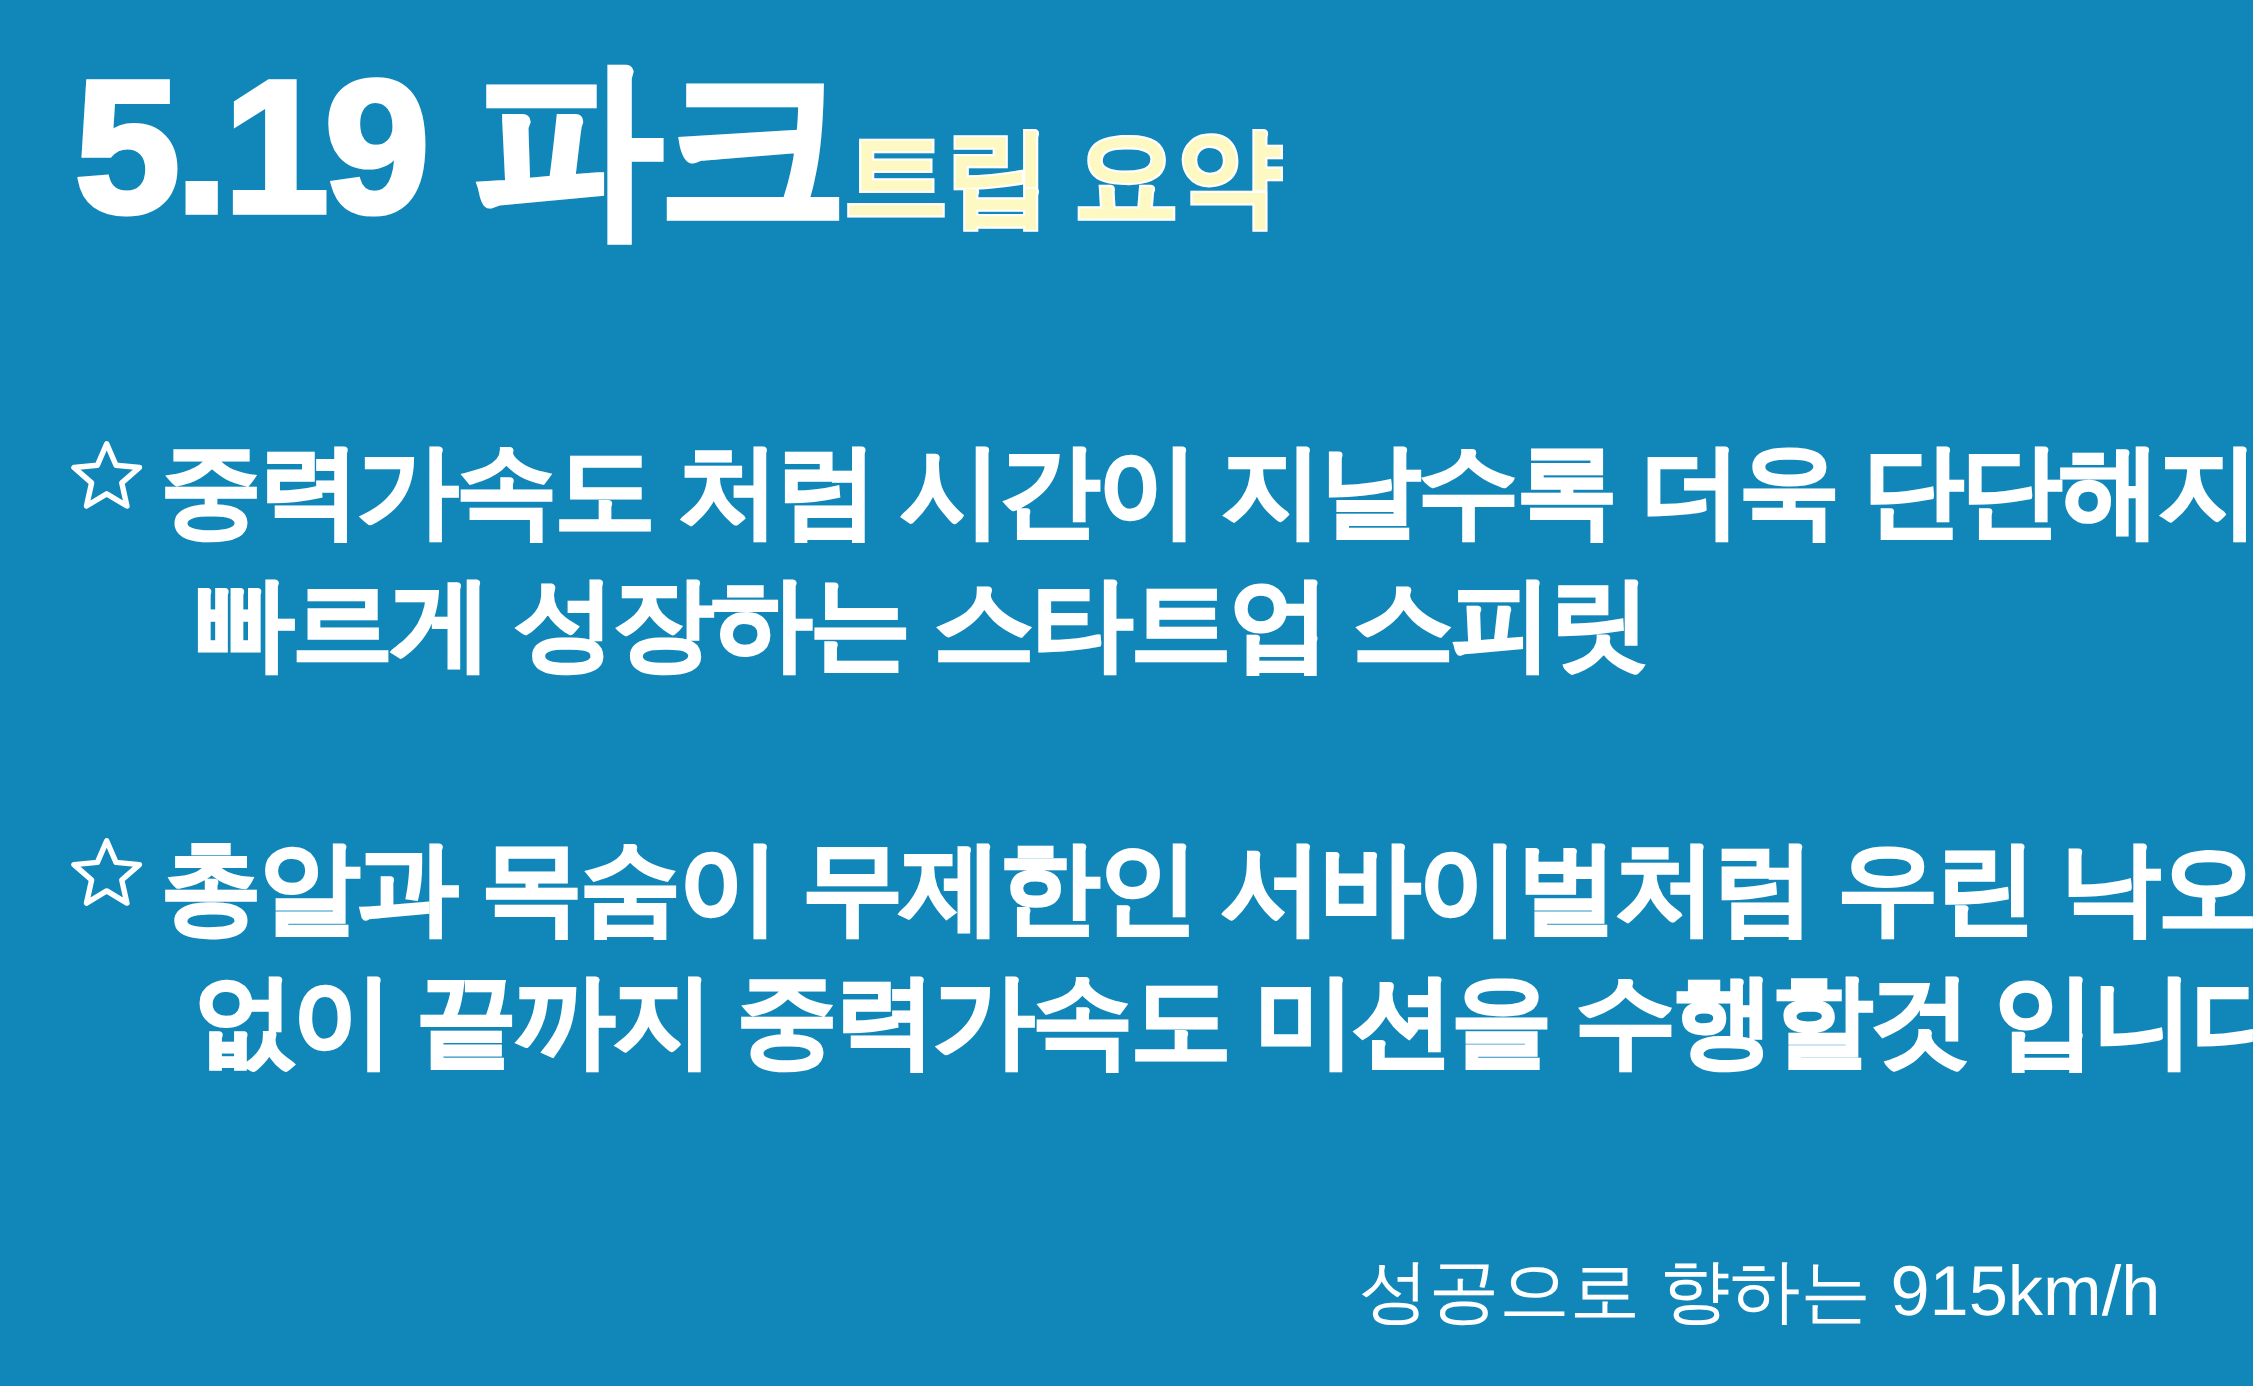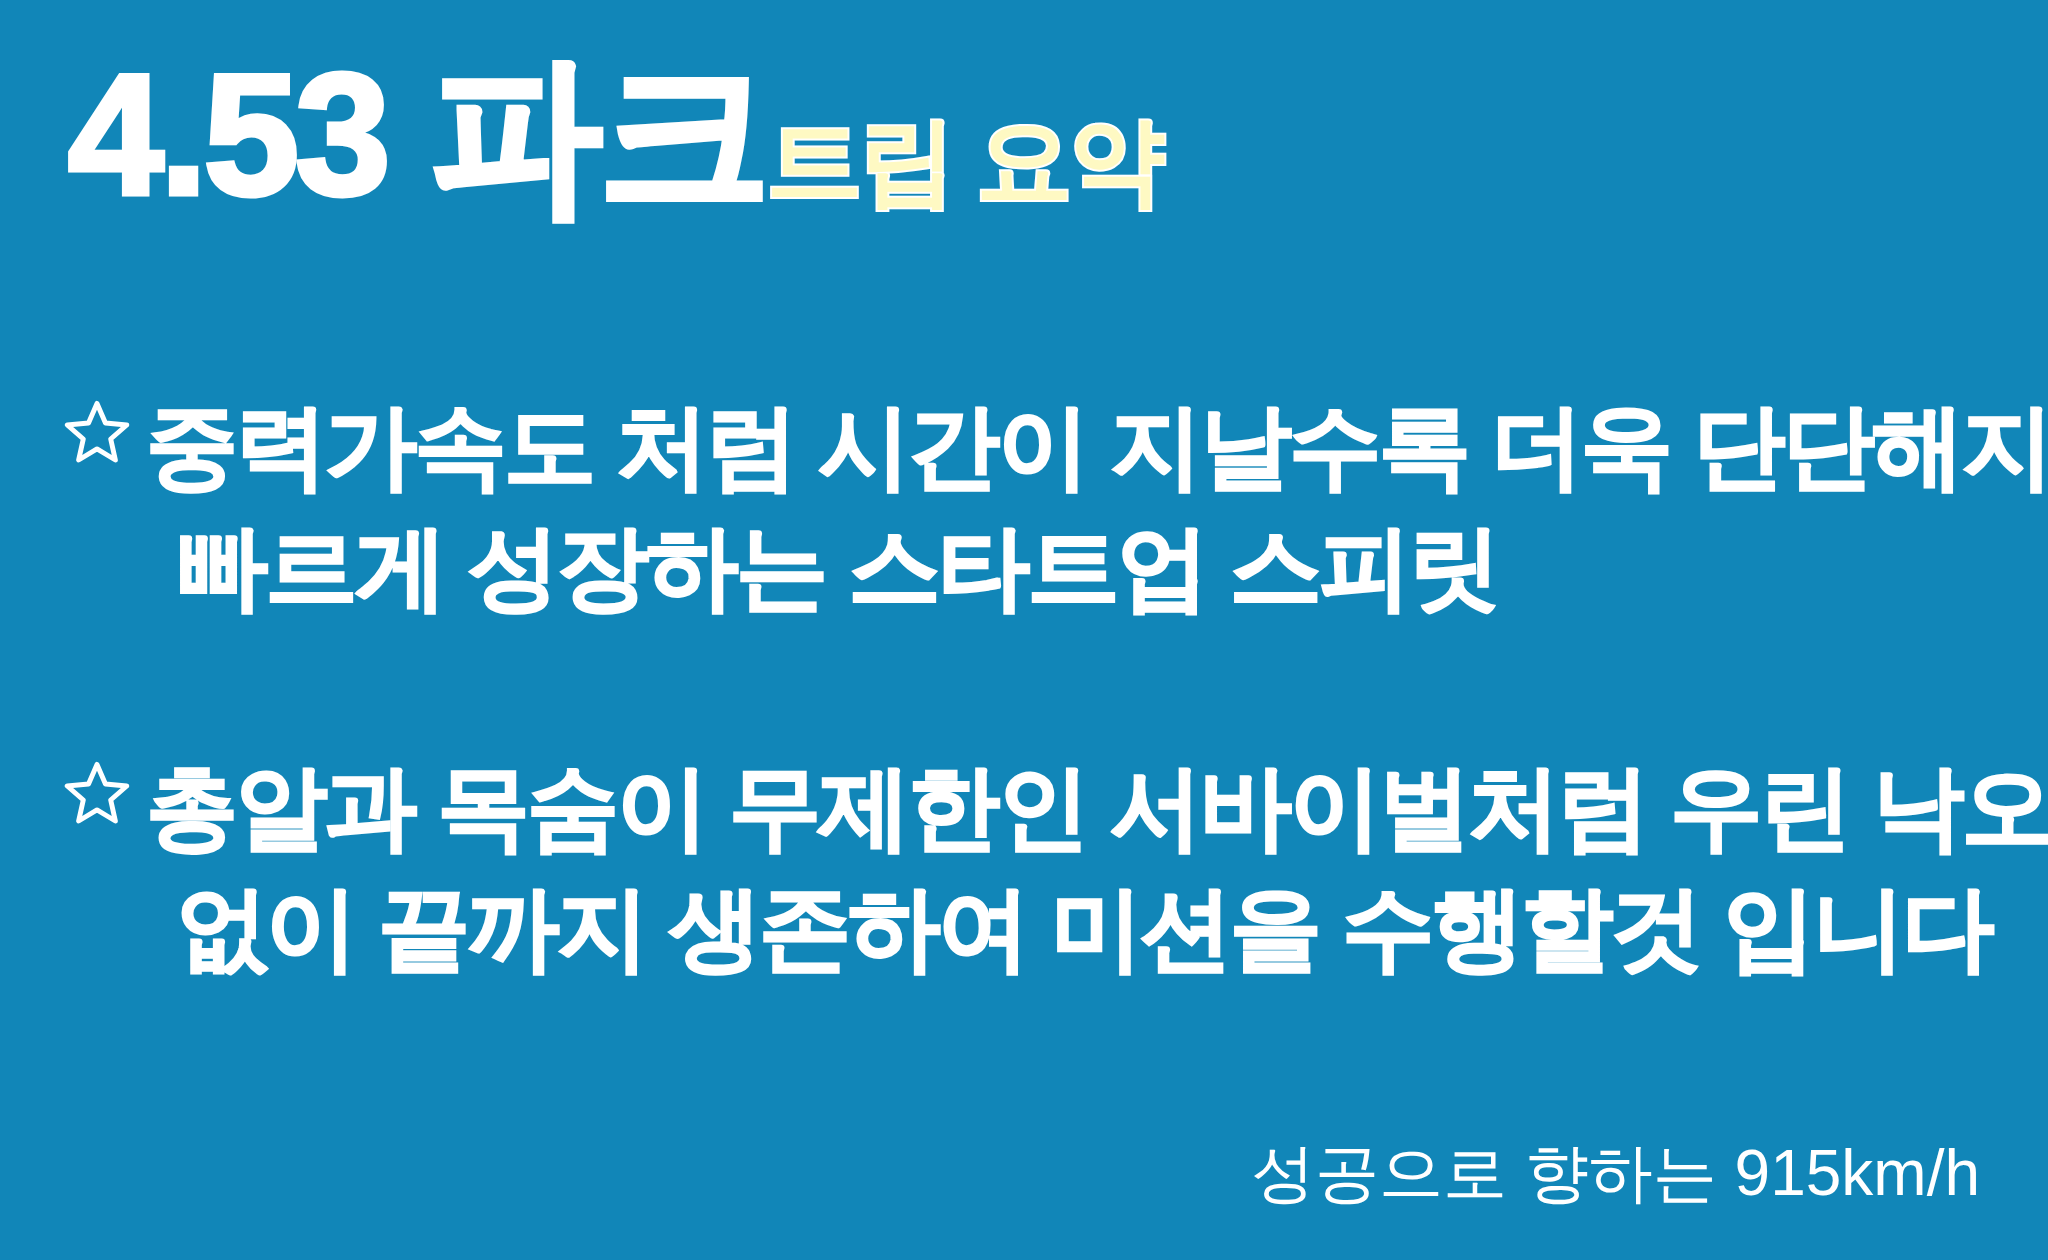--- a/index.html
+++ b/index.html
@@ -96,37 +96,37 @@
     line-height: 1.32;
     letter-spacing: -2.5px;
     white-space: nowrap;
     -webkit-text-stroke: 2.2px #ffffff;
     paint-order: stroke fill;
   }
 
   
   .footer {
     position: absolute;
-    right: 68px;
+    right: 84px;
     bottom: 52px;
     color: #ffffff;
     font-size: 64px;
     font-weight: 400;
     letter-spacing: 0px;
     line-height: 1.1;
     white-space: nowrap;
   }
 </style>
 </head>
 <body>
 
 <div id="slide">
 
   <div class="title-row">
-    <span class="title-main">4.53 파크</span>
+    <span class="title-main">5.19 파크</span>
     <span class="title-sub">트립 요약</span>
   </div>
 
   <div class="bullets">
 
     <div class="bullet">
       <div class="bullet-line">
         <span class="star-icon">
           <svg width="70" height="70" viewBox="0 0 24 24" aria-hidden="true">
             <path d="M12 2.2 L14.9 8.9 L22.2 9.6 L16.7 14.4 L18.3 21.6 L12 17.8 L5.7 21.6 L7.3 14.4 L1.8 9.6 L9.1 8.9 Z" fill="none" stroke="#ffffff" stroke-width="1.7" stroke-linejoin="round" stroke-linecap="round"></path>
@@ -139,20 +139,20 @@
 
     <div class="bullet">
       <div class="bullet-line">
         <span class="star-icon">
           <svg width="70" height="70" viewBox="0 0 24 24" aria-hidden="true">
             <path d="M12 2.2 L14.9 8.9 L22.2 9.6 L16.7 14.4 L18.3 21.6 L12 17.8 L5.7 21.6 L7.3 14.4 L1.8 9.6 L9.1 8.9 Z" fill="none" stroke="#ffffff" stroke-width="1.7" stroke-linejoin="round" stroke-linecap="round"></path>
           </svg>
         </span>
         <span class="bullet-text">총알과 목숨이 무제한인 서바이벌처럼 우린 낙오자</span>
       </div>
-      <span class="bullet-cont">없이 끝까지 생존하여 미션을 수행할것 입니다</span>
+      <span class="bullet-cont">없이 끝까지 중력가속도 미션을 수행할것 입니다</span>
     </div>
 
   </div>
 
   <div class="footer">성공으로 향하는 915km/h</div>
 
 </div>
 
 </body></html>

